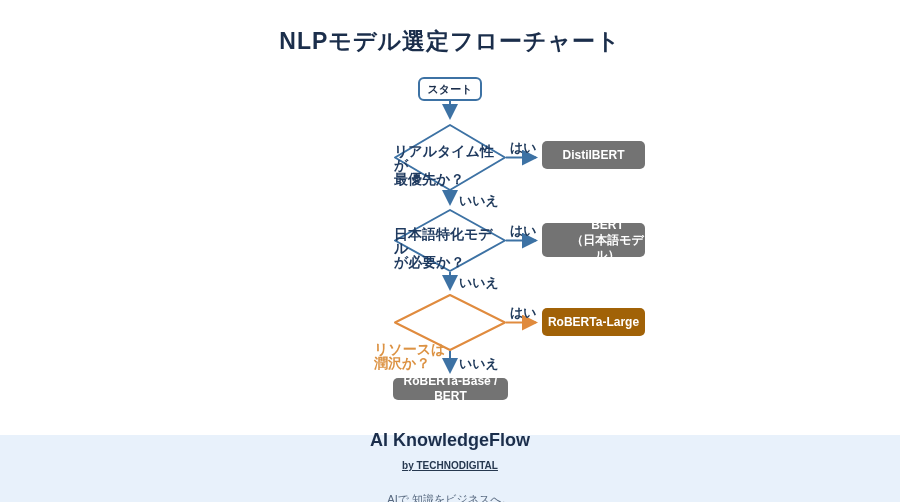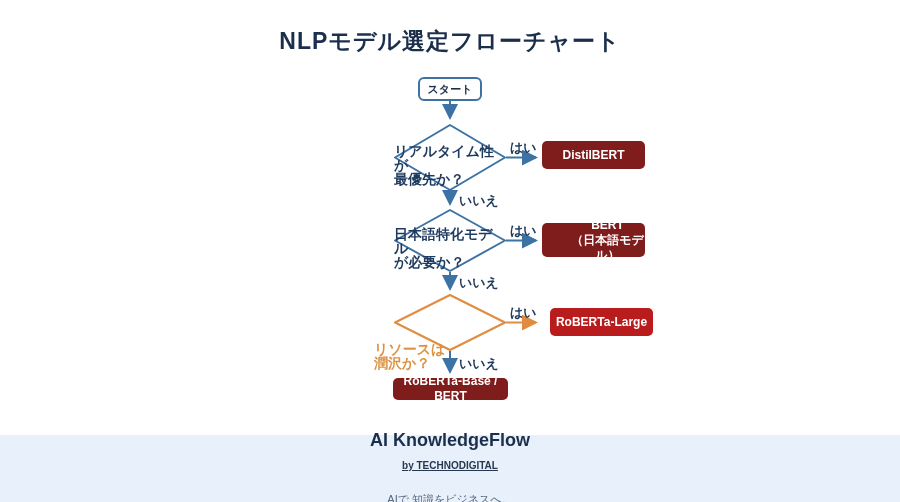--- a/index.html
+++ b/index.html
@@ -43,22 +43,22 @@
   .diamond-text.orange { color: #dc9243; }
 
   .result-box {
     position: absolute;
     border-radius: 5px;
     display: flex; flex-direction: column;
     align-items: center; justify-content: center;
     font-size: 12px; font-weight: bold; color: #ffffff;
     line-height: 15px; text-align: center;
   }
-  .result-box.blue { background: #7f1d1d; }
-  .result-box.orange { background: #b91c1c; margin-left: 8px; }
+  .result-box.blue { background: #737373; }
+  .result-box.orange { background: #a16207; }
 
   .edge-label {
     position: absolute;
     font-size: 13px; font-weight: bold;
     color: #203b5c;
   }
 
   .footer {
     position: absolute; left: 0; top: 435px;
     width: 900px; height: 67px;

